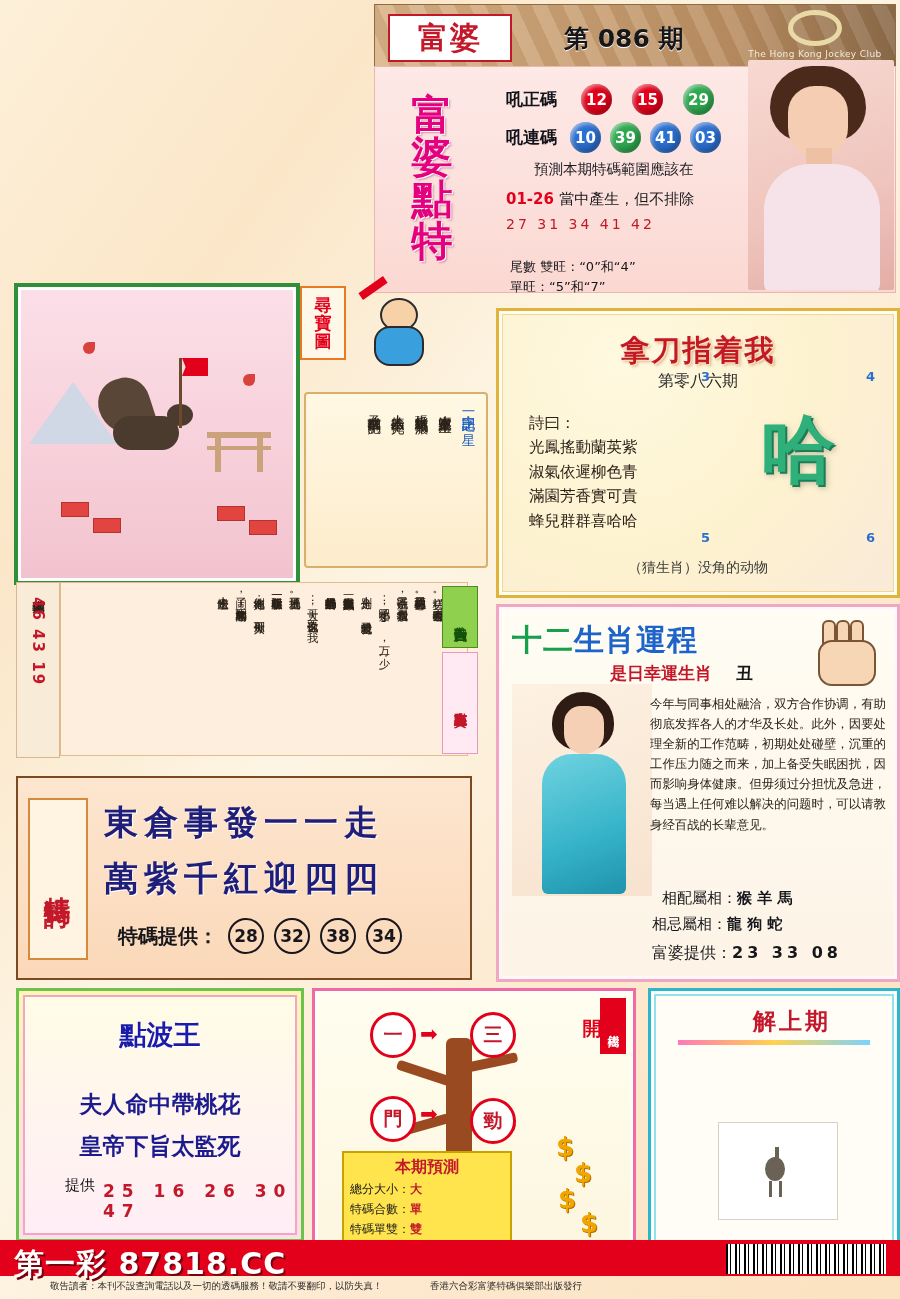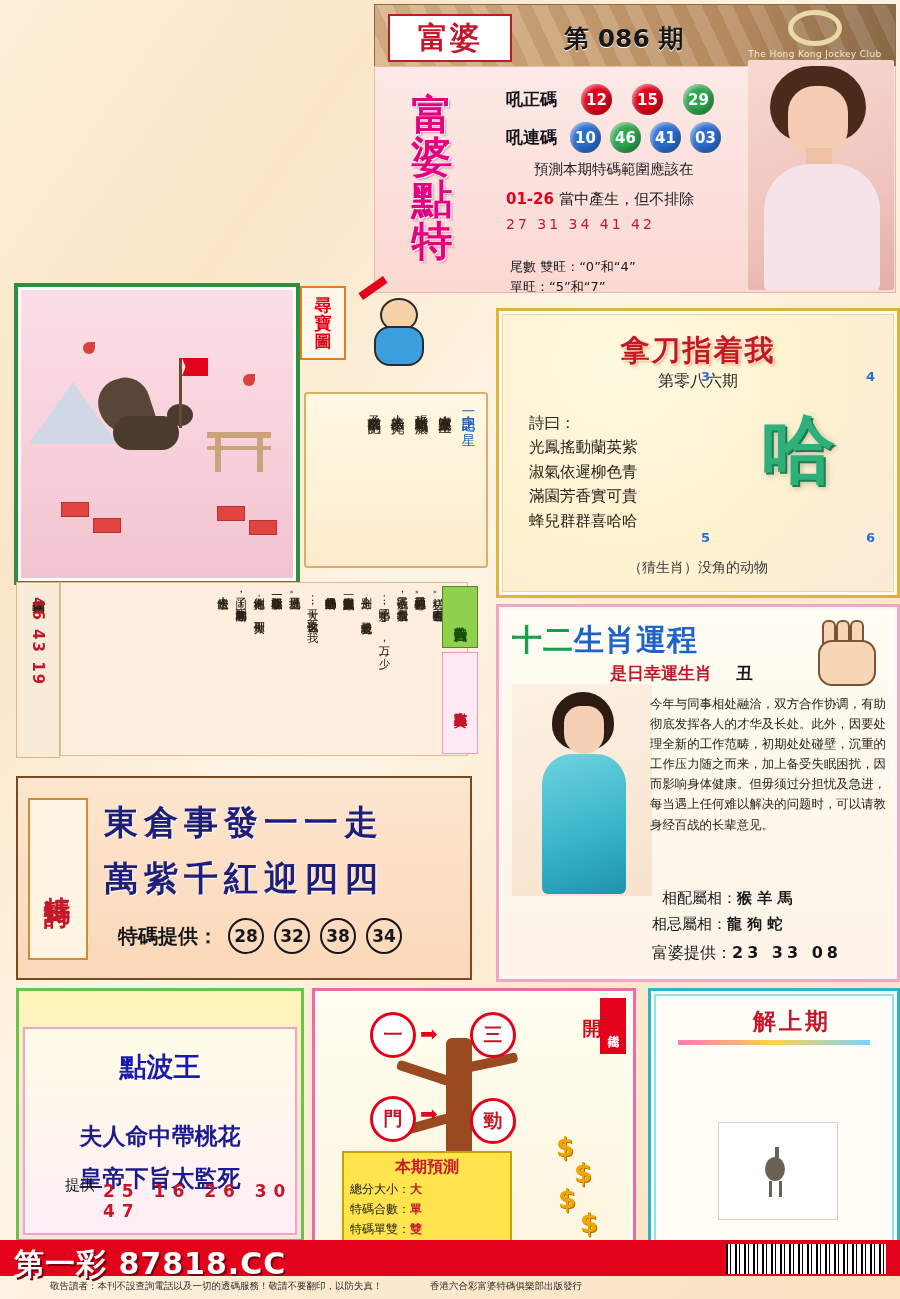--- a/index.html
+++ b/index.html
@@ -152,21 +152,21 @@
   #z-hand .f{position:absolute;width:10px;height:26px;border-radius:6px;background:#f7d6b6;border:2px solid #7a5433;top:2px;}
   #z-match{position:absolute;left:160px;bottom:68px;font-size:15px;color:#17171b;}
   #z-match b{color:#17171b;font-weight:bold;}
   #z-avoid{position:absolute;left:150px;bottom:42px;font-size:15px;color:#17171b;}
   #z-supply{position:absolute;left:150px;bottom:12px;font-size:16px;color:#17171b;}
   #z-supply .num{letter-spacing:4px;font-weight:bold;}
 
   
   #dianbo{left:16px;top:988px;width:282px;height:248px;border:3px solid #6cc24a;
      background:linear-gradient(180deg,#fff6b8,#ffe9cf 40%,#fde0e8 100%);}
-  #dianbo .in{position:absolute;inset:4px;border:2px solid #f0a6c4;background:linear-gradient(180deg,#fffce6,#ffeef6);margin-top:32px;}
+  #dianbo .in{position:absolute;inset:4px;border:2px solid #f0a6c4;background:linear-gradient(180deg,#fffce6,#ffeef6);}
   #db-title{position:absolute;left:0;right:0;top:20px;text-align:center;font-size:27px;font-weight:bold;color:#1b1bab;
      text-shadow:1px 1px 0 #fff;}
   #db-l1{position:absolute;left:0;right:0;top:92px;text-align:center;font-size:23px;font-weight:bold;color:#1b1b8f;}
   #db-l2{position:absolute;left:0;right:0;top:134px;text-align:center;font-size:23px;font-weight:bold;color:#1b1b8f;}
   #db-supply{position:absolute;left:40px;bottom:38px;font-size:15px;color:#17171b;}
   #db-nums{position:absolute;left:78px;bottom:12px;font-size:17px;color:#c2182a;font-weight:bold;letter-spacing:7px;}
 
   
   #tree{left:312px;top:988px;width:318px;height:262px;border:3px solid #f06aa6;background:#fffef6;}
   #tree .in{position:absolute;inset:3px;background:linear-gradient(180deg,#fffef0,#fdf6df);}
@@ -233,21 +233,21 @@
 
 <div class="ballrow" style="left:506px;top:84px;gap:20px;">
   <span class="rowlabel">吼正碼</span>
   <span class="ball" style="background:#e2001a">12</span>
   <span class="ball" style="background:#e2001a">15</span>
   <span class="ball" style="background:#2fa84f">29</span>
 </div>
 <div class="ballrow" style="left:506px;top:122px;">
   <span class="rowlabel">吼連碼</span>
   <span class="ball" style="background:#2b6fd0">10</span>
-  <span class="ball" style="background:#2fa84f">46</span>
+  <span class="ball" style="background:#2fa84f">39</span>
   <span class="ball" style="background:#2b6fd0">41</span>
   <span class="ball" style="background:#2b6fd0">03</span>
 </div>
 
 <div class="abs" id="predict-line">預測本期特碼範圍應該在</div>
 <div class="abs" id="predict-range">
   <span>01-26</span>
   <span class="blk">當中產生，但不排除</span>
 </div>
 <div class="abs" id="predict-excl">27 31 34 41 42</div>

